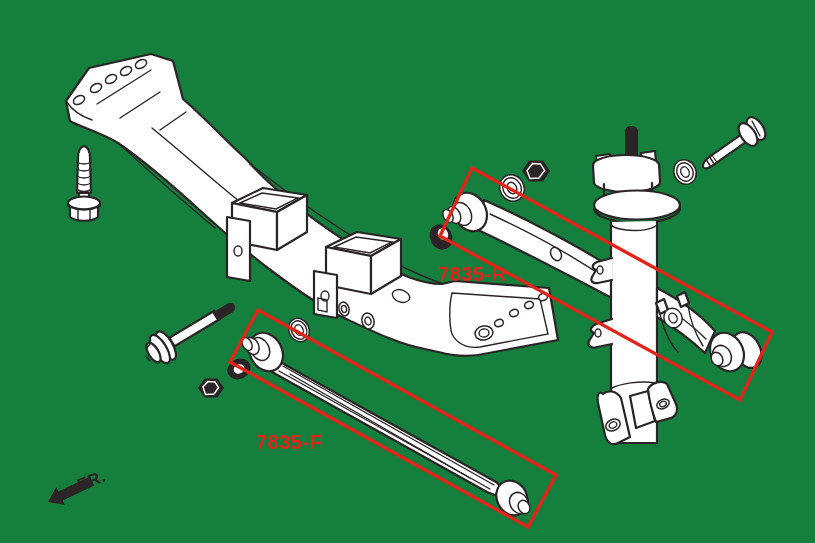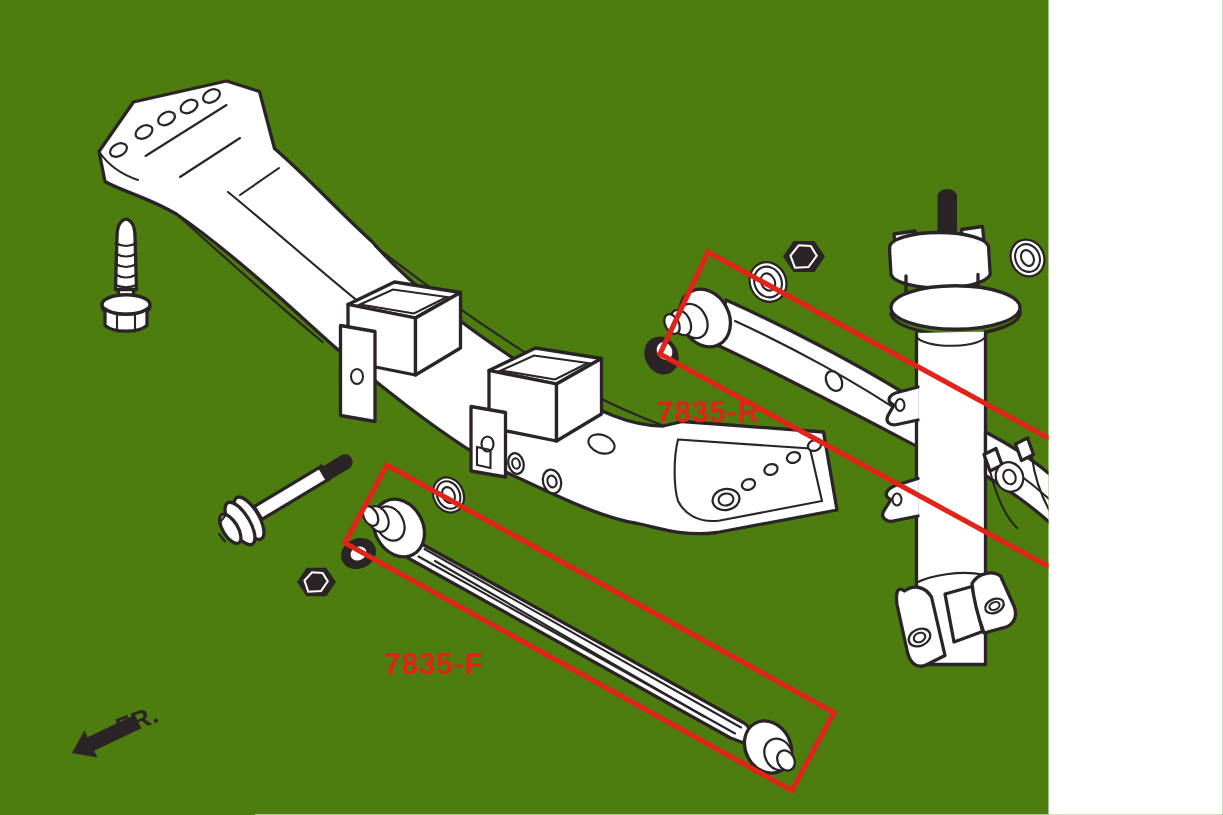--- a/index.html
+++ b/index.html
@@ -1,16 +1,16 @@
 <!DOCTYPE html>
 <html style="--line: #2b2426; --highlight: #e2231a;"><head>
 <meta charset="utf-8">
 <style>
   html,body{margin:0;padding:0;background:#fff;}
-  .canvas{position:relative;width:699px;height:543px;background:#4d7c0f;overflow:hidden;
+  .canvas{position:relative;width:815px;height:543px;background:#15803d;overflow:hidden;
           font-family:"Liberation Sans",sans-serif;}
   svg{display:block;}
   .o  {fill:#ffffff;stroke:var(--line);stroke-width:2.2;stroke-linejoin:round;stroke-linecap:round;}
   .o1 {fill:none;stroke:var(--line);stroke-width:2.2;stroke-linejoin:round;stroke-linecap:round;}
   .d  {fill:none;stroke:var(--line);stroke-width:1.4;stroke-linecap:round;}
   .dw {fill:#ffffff;stroke:var(--line);stroke-width:1.5;}
   .b  {fill:var(--line);stroke:none;}
   .wb {fill:none;stroke:#ffffff;stroke-width:1.4;}
   .hl {fill:none;stroke:var(--highlight);stroke-width:3.4;stroke-linejoin:miter;}
   .lbl{fill:var(--highlight);font:bold 20px "Liberation Sans",sans-serif;letter-spacing:.5px;}

